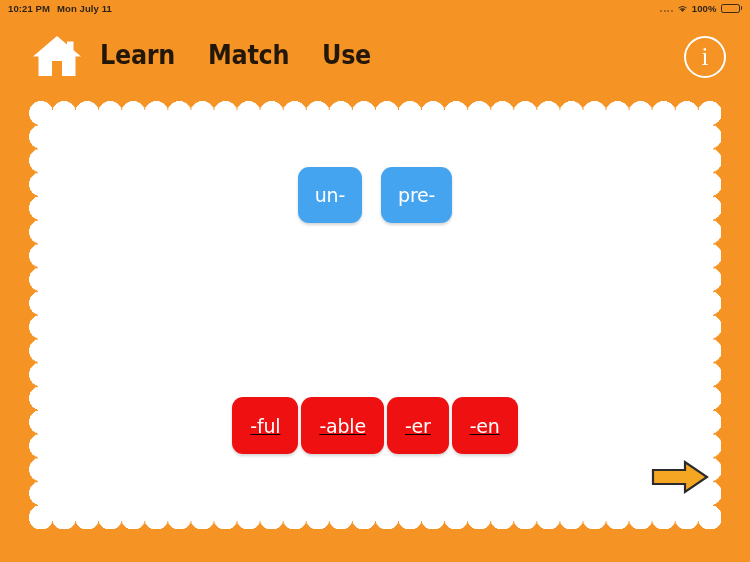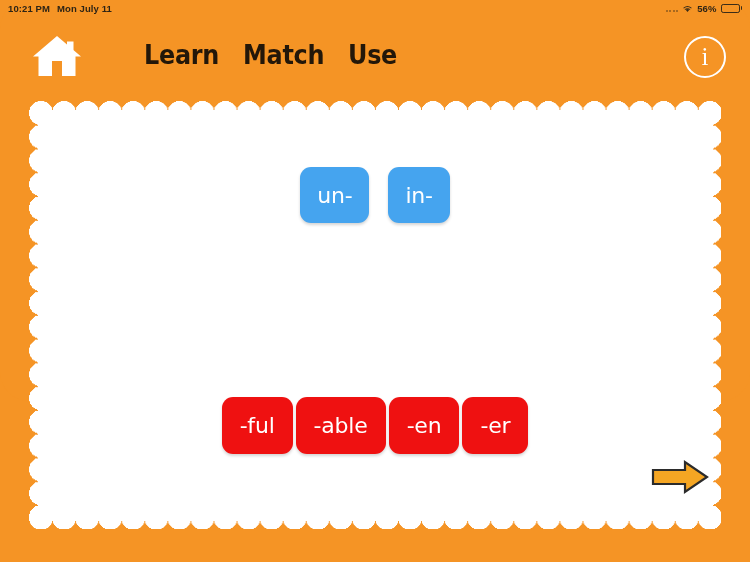--- a/index.html
+++ b/index.html
@@ -103,22 +103,21 @@
     width: 52px; height: 46px;
     cursor: pointer;
   }
   .home-btn svg { display: block; width: 52px; height: 46px; }
 
   .nav {
     position: absolute;
     left: 100px; top: 24px;
     display: flex;
     align-items: center;
-    gap: 17px;
-    margin-left: 44px;
+    gap: 26px;
   }
   .nav-item {
     font-size: 26px;
     font-weight: bold;
     color: #231709;
     letter-spacing: -0.3px;
     cursor: pointer;
     font-family: "DejaVu Sans", sans-serif;
     transform: scaleX(0.92);
     transform-origin: left center;
@@ -178,30 +177,30 @@
   
   .tile-row {
     position: absolute;
     display: flex;
     align-items: center;
     justify-content: center;
     width: 100%;
   }
   .row-prefix-1 { top: 66px; gap: 19px; }
   .row-prefix-2 { top: 127px; gap: 19px; }
-  .row-suffix   { top: 296px; gap: 3px; }
+  .row-suffix   { top: 296px; gap: 3px; text-decoration: underline; }
 
   .tile {
     height: 56px;
     border-radius: 11px;
     display: flex;
     align-items: center;
     justify-content: center;
     color: #ffffff;
-    font-size: 22px;
+    font-size: 19px;
     font-family: "DejaVu Sans", sans-serif;
     letter-spacing: -0.2px;
     box-shadow: 0 2px 3px rgba(0,0,0,0.17);
     cursor: pointer;
     box-sizing: border-box;
     padding: 0 17px;
     min-width: 46px;
     user-select: none;
     text-align: right;
   }
@@ -234,21 +233,21 @@
         <i></i>
           <i></i>
           <i></i>
           <i></i>
       </span>
       <svg class="wifi-ico" viewBox="0 0 16 12">
         <path d="M8 11.2 L5.3 7.9 a4.4 4.4 0 0 1 5.4 0 Z" fill="#3a2c18"></path>
         <path d="M2.9 5.2 a7.9 7.9 0 0 1 10.2 0" stroke="#3a2c18" stroke-width="1.5" fill="none" stroke-linecap="round"></path>
         <path d="M4.6 7.1 a5.4 5.4 0 0 1 6.8 0" stroke="#3a2c18" stroke-width="1.4" fill="none" stroke-linecap="round"></path>
       </svg>
-      <span>56%</span>
+      <span>100%</span>
       <span class="battery">
         <span class="body"><span class="fill"></span></span>
         <span class="cap"></span>
       </span>
     </div>
   </div>
 
   <div class="header">
 
     <div class="home-btn">
@@ -271,29 +270,29 @@
   </div>
 
   <div class="card-wrap">
     <div class="card-scallop"></div>
     <div class="card-inner"></div>
 
     <div class="card-content">
 
       <div class="tile-row row-prefix-1">
         <div class="tile prefix">un-</div>
-        <div class="tile prefix">in-</div>
+        <div class="tile prefix">pre-</div>
       </div>
 
 
       <div class="tile-row row-suffix">
         <div class="tile suffix">-ful</div>
         <div class="tile suffix">-able</div>
+        <div class="tile suffix">-er</div>
         <div class="tile suffix">-en</div>
-        <div class="tile suffix">-er</div>
       </div>
 
       <div class="next-btn">
         <svg viewBox="0 0 58 36">
           <path d="M2 11 L34 11 L34 3 L56 18 L34 33 L34 25 L2 25 Z" fill="#f5a623" stroke="#2b2b2b" stroke-width="2.2" stroke-linejoin="miter"></path>
         </svg>
       </div>
 
     </div>
   </div>

